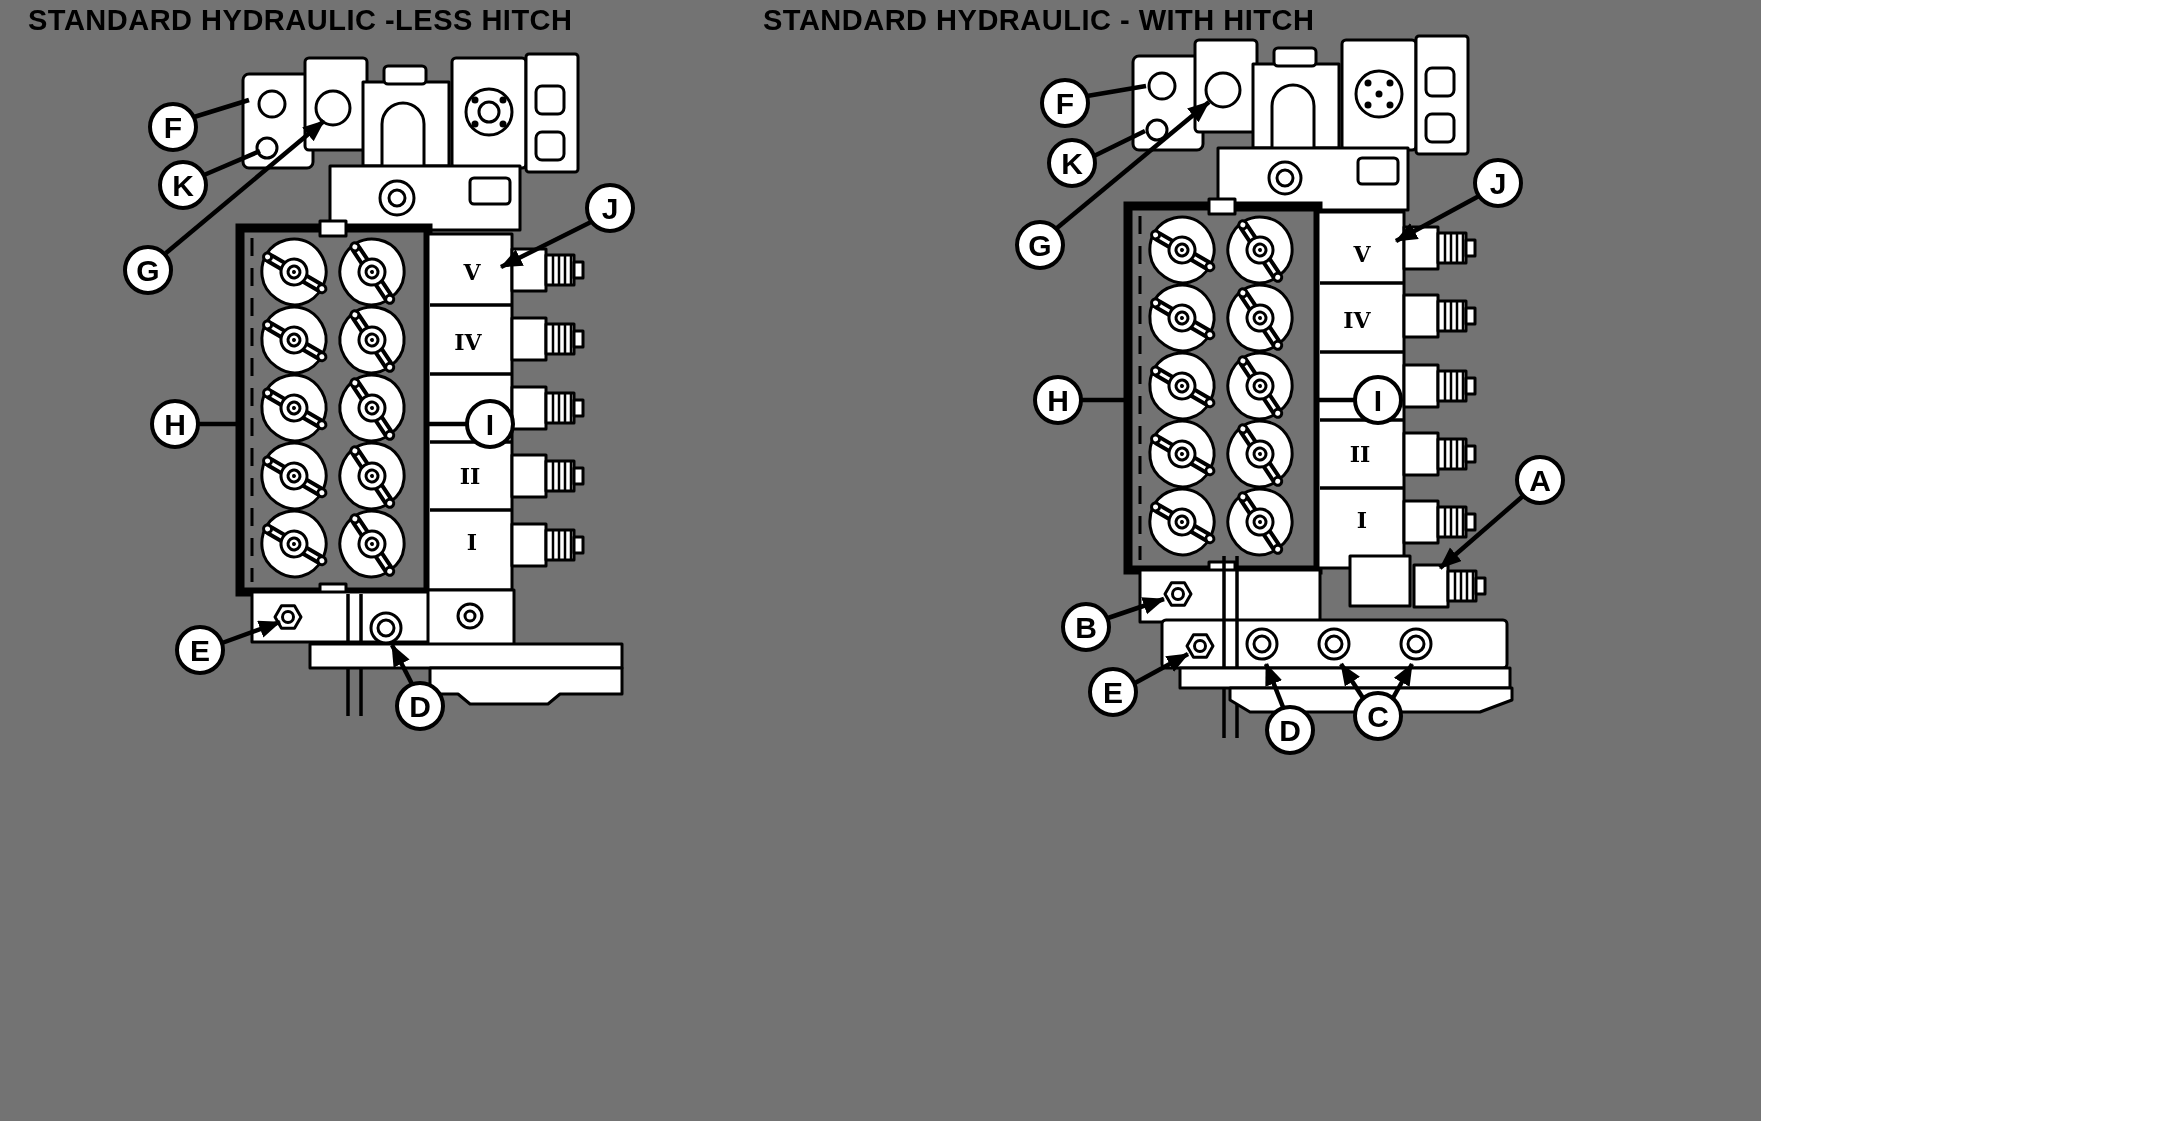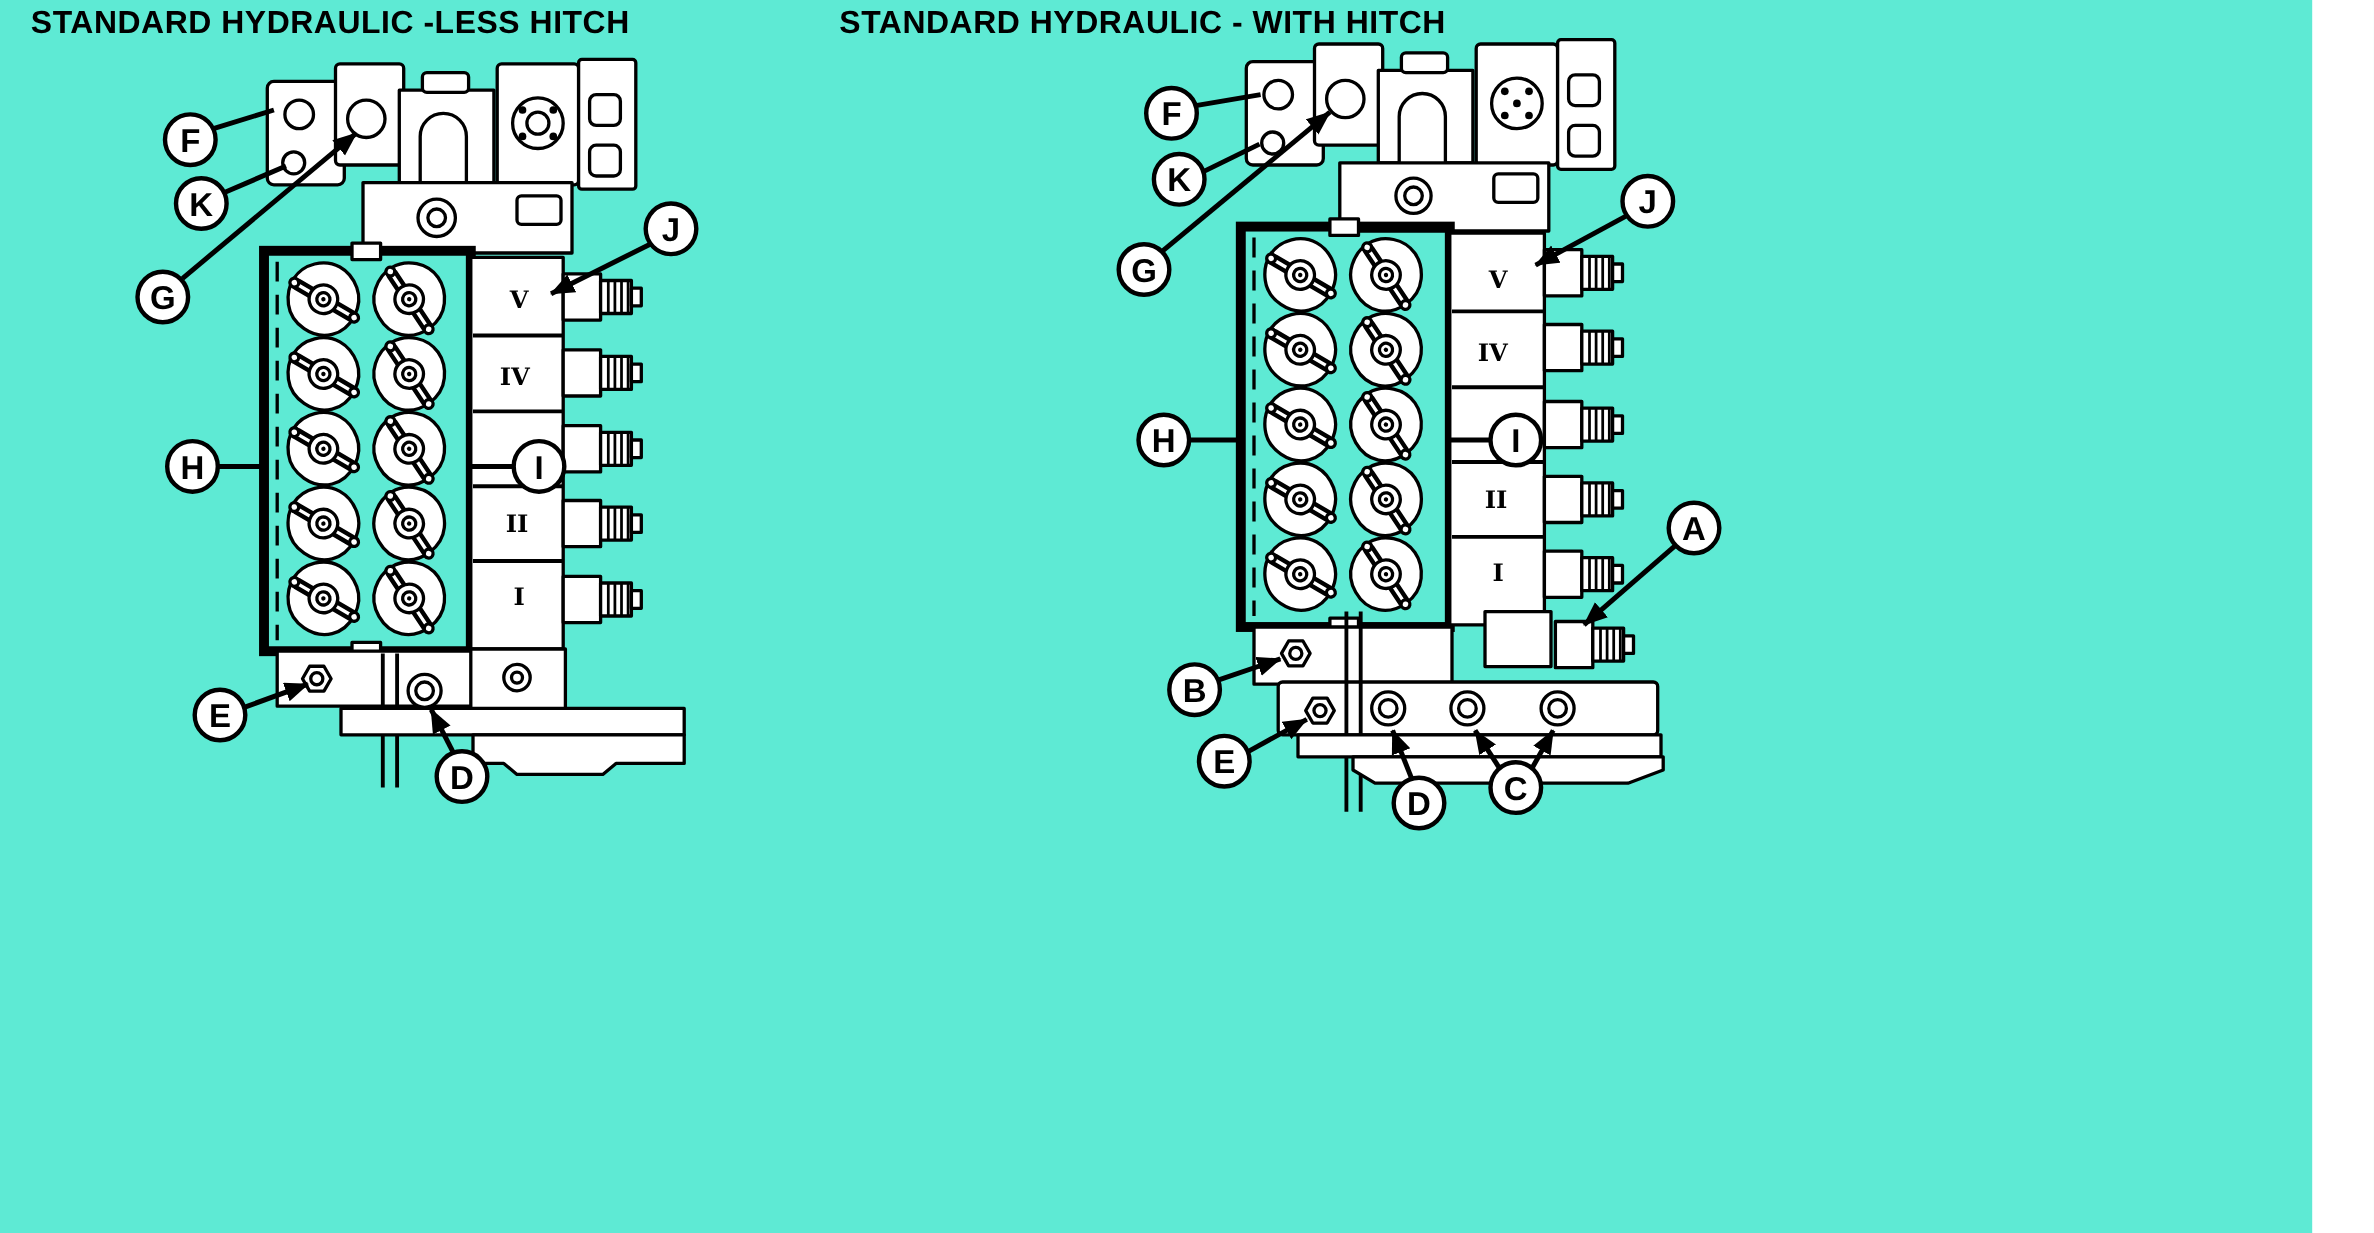--- a/index.html
+++ b/index.html
@@ -1,16 +1,16 @@
 <!DOCTYPE html>
 <html><head>
 <meta charset="utf-8">
 <style>
   html,body { margin:0; padding:0; background:#fff; }
-  .canvas { position:relative; width:2102px; height:1121px; background:#5eead4; overflow:hidden;
+  .canvas { position:relative; width:1761px; height:1121px; background:#737373; overflow:hidden;
             font-family:"Liberation Sans", sans-serif; }
   svg { display:block; }
   .s      { fill:#fff; stroke:#000; stroke-width:3; stroke-linejoin:round; }
   .fillb  { fill:#000; stroke:none; }
   .thick  { fill:none; stroke:#000; stroke-width:9; stroke-linejoin:miter; }
   .ln     { fill:none; stroke:#000; stroke-width:3.5; }
   .ln4    { fill:none; stroke:#000; stroke-width:4.5; }
   .dash   { fill:none; stroke:#000; stroke-width:3; stroke-dasharray:18 12; }
   .callout-circle { fill:#fff; stroke:#000; stroke-width:4; }
   .callout-text   { font:bold 30px "Liberation Sans", sans-serif; text-anchor:middle; fill:#000; }

